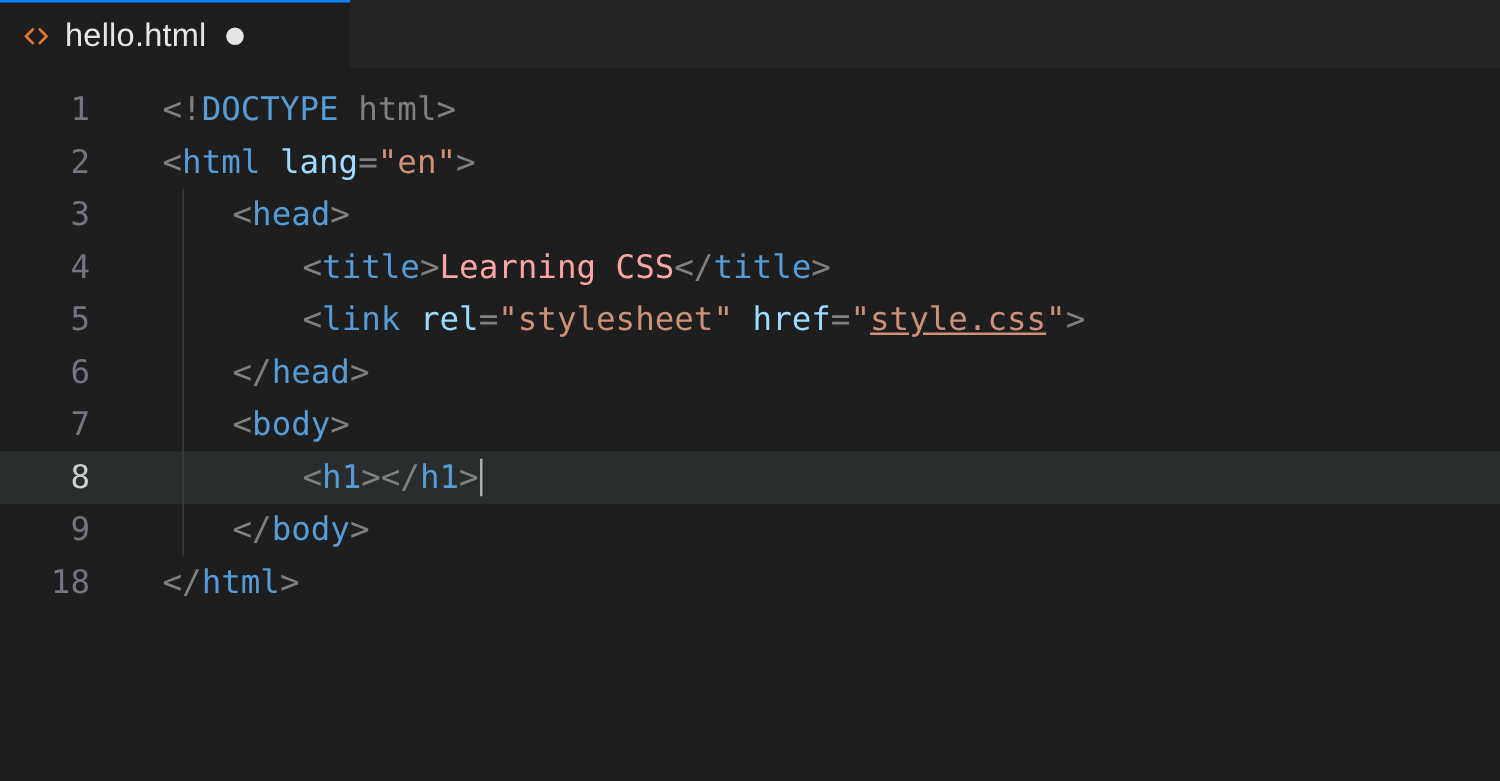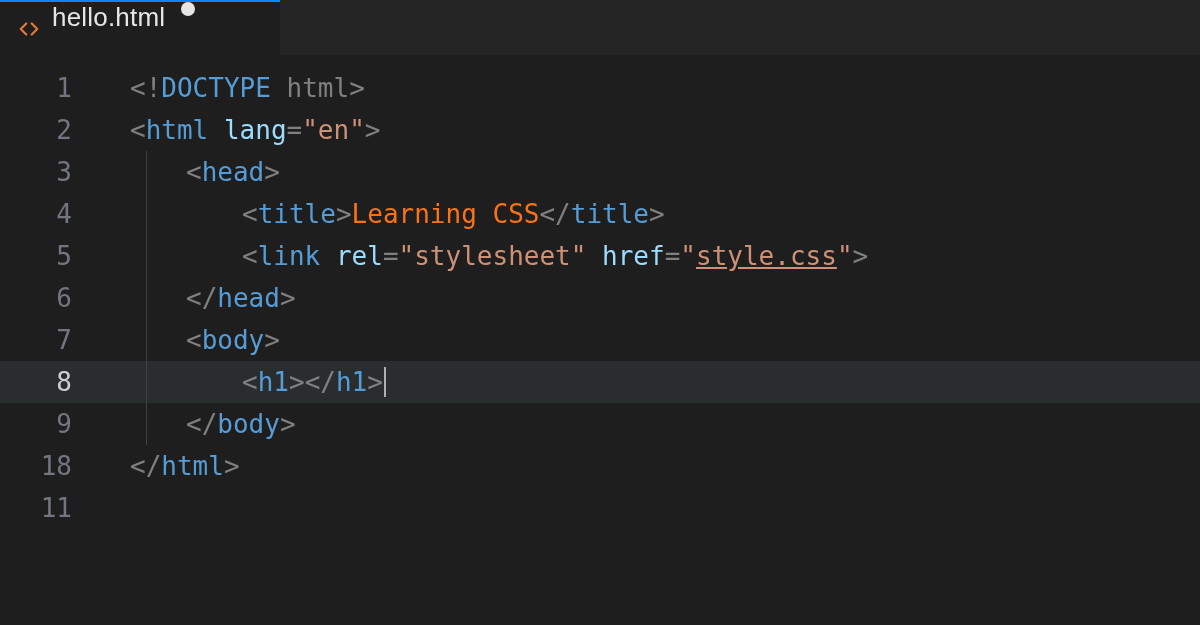--- a/index.html
+++ b/index.html
@@ -12,20 +12,21 @@
   }
   
   .tabbar {
     height: 55px;
     background: #252526;
     display: flex;
     align-items: stretch;
   }
   .tab {
     display: flex;
+    align-items: center;
     background: #1e1e1e;
     border-top: 2px solid #0a84ff;
     padding: 0 20px 0 18px;
     gap: 12px;
     min-width: 280px;
   }
   .tab .file-icon {
     display: inline-flex;
     align-items: center;
     color: #e37933;
@@ -85,21 +86,21 @@
     width: 1px;
     background: #404040;
   }
   
   .punct   { color: #808080; }   
   .doctype { color: #569cd6; text-align: center; }
   .tagname { color: #569cd6; }
   .attrname{ color: #9cdcfe; }
   .attrval { color: #ce9178; }
   .htmltok { color: #808080; }  
-  .text    { color: #f97316; }
+  .text    { color: #fca5a5; }
   .link    { text-decoration: underline; text-decoration-color: #ce9178; }
   .cursor {
     display: inline-block;
     width: 2px;
     height: 30px;
     background: #aeafad;
     vertical-align: middle;
     margin-left: 1px;
   }
 </style>
@@ -160,17 +161,13 @@
     </div>
     <div class="line">
       <div class="indent-guide"></div>
       <div class="gutter">9</div>
       <div class="code" style="padding-left: 86px;"><span class="punct">&lt;/</span><span class="tagname">body</span><span class="punct">&gt;</span></div>
     </div>
     <div class="line">
       <div class="gutter">18</div>
       <div class="code" style="padding-left: 30px;"><span class="punct">&lt;/</span><span class="tagname">html</span><span class="punct">&gt;</span></div>
     </div>
-    <div class="line">
-      <div class="gutter">11</div>
-      <div class="code" style="padding-left: 30px;"></div>
-    </div>
   </div>
 
 </body></html>

